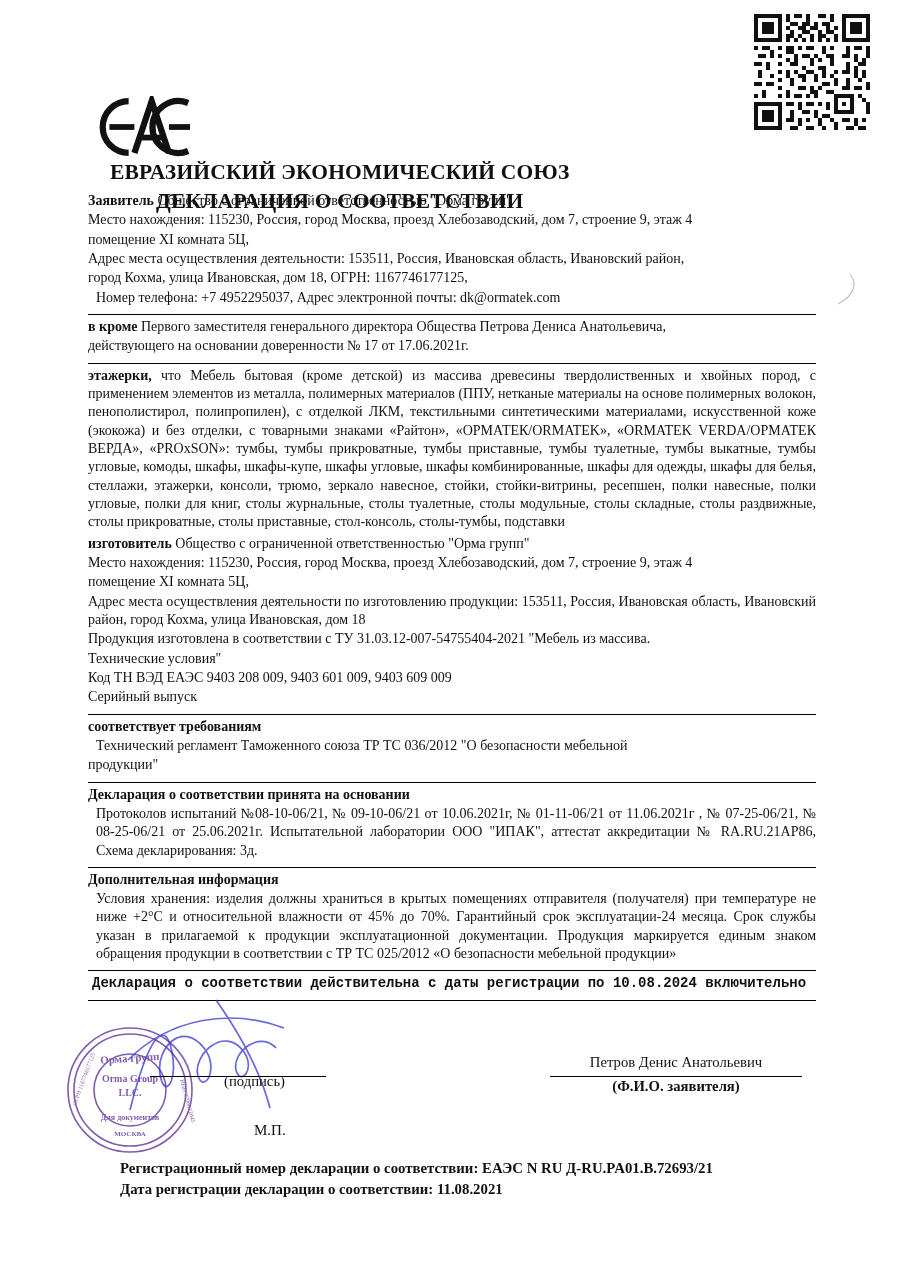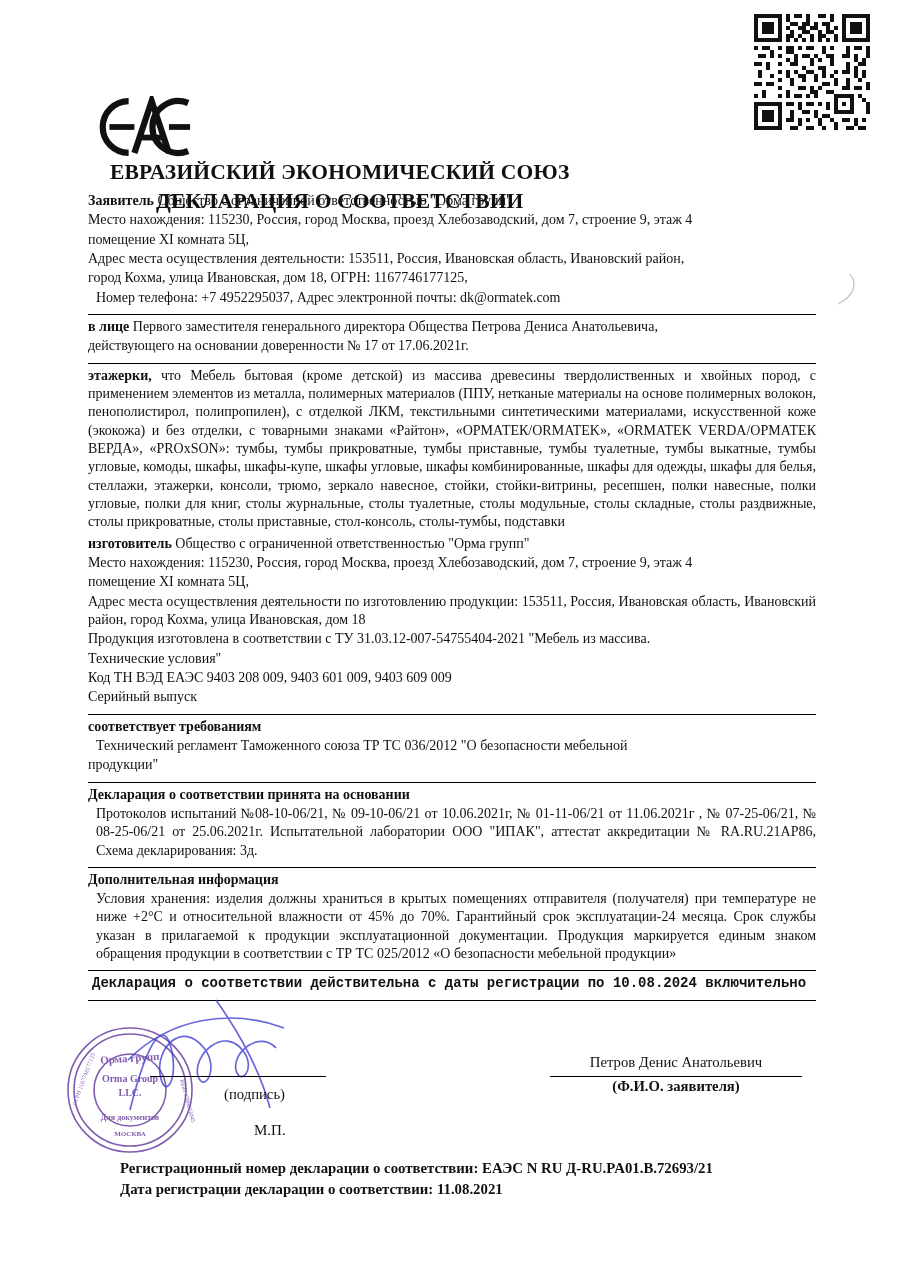--- a/index.html
+++ b/index.html
@@ -114,21 +114,21 @@
   .sign-line-left {
     position: absolute;
     left: 62px;
     top: 38px;
     width: 176px;
     border-bottom: 1px solid #000;
   }
   .sign-caption-left {
     position: absolute;
     left: 136px;
-    top: 48px;
+    top: 35px;
   }
   .sign-line-right {
     position: absolute;
     left: 462px;
     top: 38px;
     width: 252px;
     border-bottom: 1px solid #000;
   }
   .sign-name-right {
     position: absolute;
@@ -391,21 +391,21 @@
       <p>Место нахождения: 115230, Россия, город Москва, проезд Хлебозаводский, дом 7, строение 9, этаж 4</p>
       <p>помещение XI комната 5Ц,</p>
       <p>Адрес места осуществления деятельности: 153511, Россия, Ивановская область, Ивановский район,</p>
       <p>город Кохма, улица Ивановская, дом 18, ОГРН: 1167746177125,</p>
       <p class="pad-left">Номер телефона: +7 4952295037, Адрес электронной почты: dk@ormatek.com</p>
     </div>
 
     <div class="sect-rule"></div>
 
     <div class="block">
-      <p><span class="b">в лице</span>
+      <p><span class="b">в кроме</span>
          <span>Первого заместителя генерального директора Общества Петрова Дениса Анатольевича,</span></p>
       <p>действующего на основании доверенности № 17 от 17.06.2021г.</p>
     </div>
 
     <div class="sect-rule"></div>
 
     <div class="block just">
       <p class="just"><span class="b">этажерки,</span>
          <span>что Мебель бытовая (кроме детской) из массива древесины твердолиственных и хвойных пород, с применением элементов из металла, полимерных материалов (ППУ, нетканые материалы на основе полимерных волокон, пенополистирол, полипропилен), с отделкой ЛКМ, текстильными синтетическими материалами, искусственной коже (экокожа) и без отделки, с товарными знаками «Райтон», «ОРМАТЕК/ORMATEK», «ORMATEK VERDA/ОРМАТЕК ВЕРДА», «PROxSON»: тумбы, тумбы прикроватные, тумбы приставные, тумбы туалетные, тумбы выкатные, тумбы угловые, комоды, шкафы, шкафы-купе, шкафы угловые, шкафы комбинированные, шкафы для одежды, шкафы для белья, стеллажи, этажерки, консоли, трюмо, зеркало навесное, стойки, стойки-витрины, ресепшен, полки навесные, полки угловые, полки для книг, столы журнальные, столы туалетные, столы модульные, столы складные, столы раздвижные, столы прикроватные, столы приставные, стол-консоль, столы-тумбы, подставки</span></p>
     </div>

